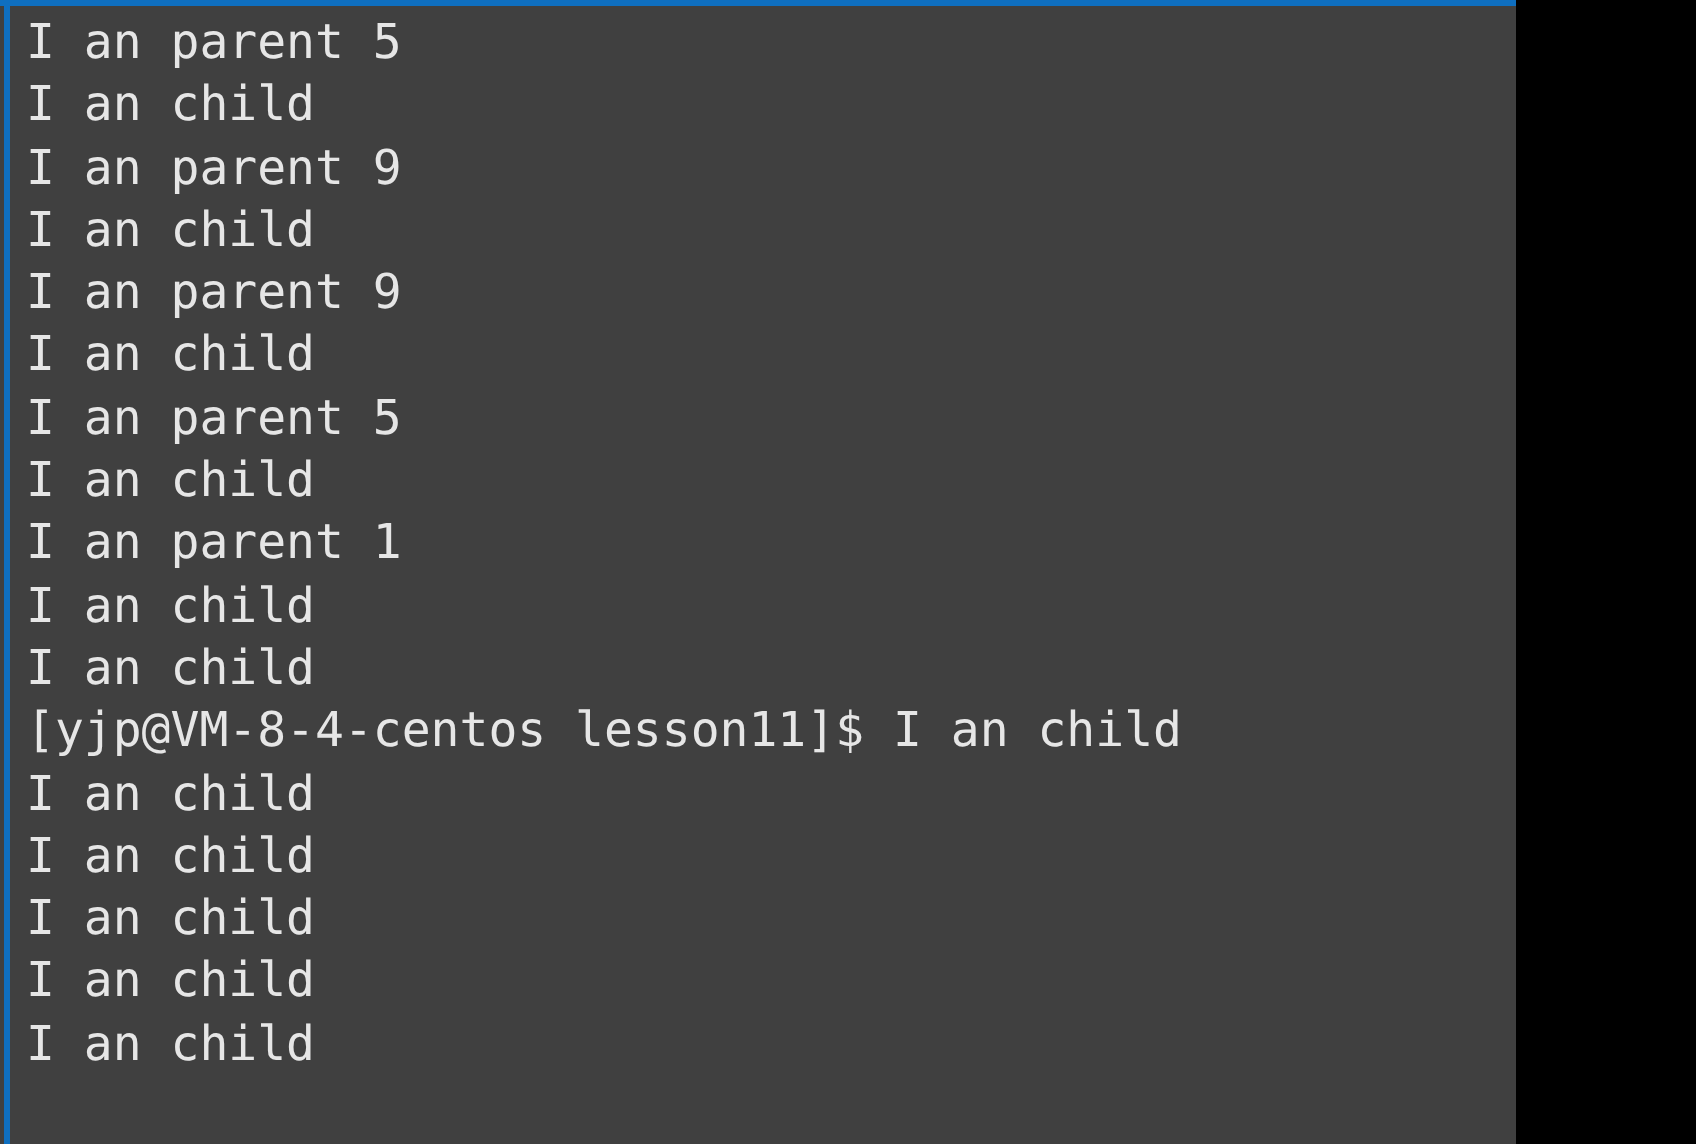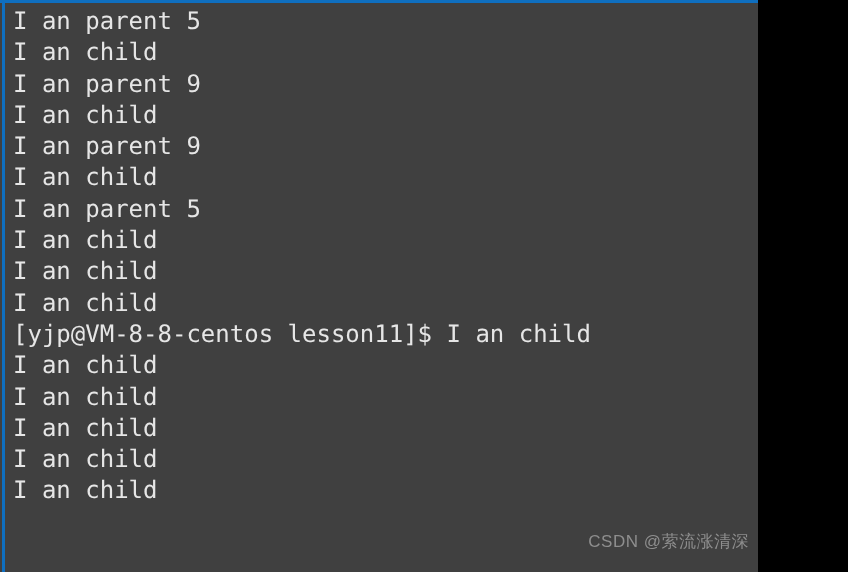--- a/index.html
+++ b/index.html
@@ -72,25 +72,25 @@
 
   <div id="terminal">
     <div class="line">I an parent 5</div>
     <div class="line">I an child</div>
     <div class="line">I an parent 9</div>
     <div class="line">I an child</div>
     <div class="line">I an parent 9</div>
     <div class="line">I an child</div>
     <div class="line">I an parent 5</div>
     <div class="line">I an child</div>
+    <div class="line">I an parent 1</div>
     <div class="line">I an child</div>
     <div class="line">I an child</div>
-    <div class="line">[yjp@VM-8-8-centos lesson11]$ I an child</div>
+    <div class="line">[yjp@VM-8-4-centos lesson11]$ I an child</div>
     <div class="line">I an child</div>
     <div class="line">I an child</div>
     <div class="line">I an child</div>
     <div class="line">I an child</div>
     <div class="line">I an child</div>
   </div>
 
-  <div id="watermark">CSDN @萦流涨清深</div>
 
 </div>
 
 </body></html>

